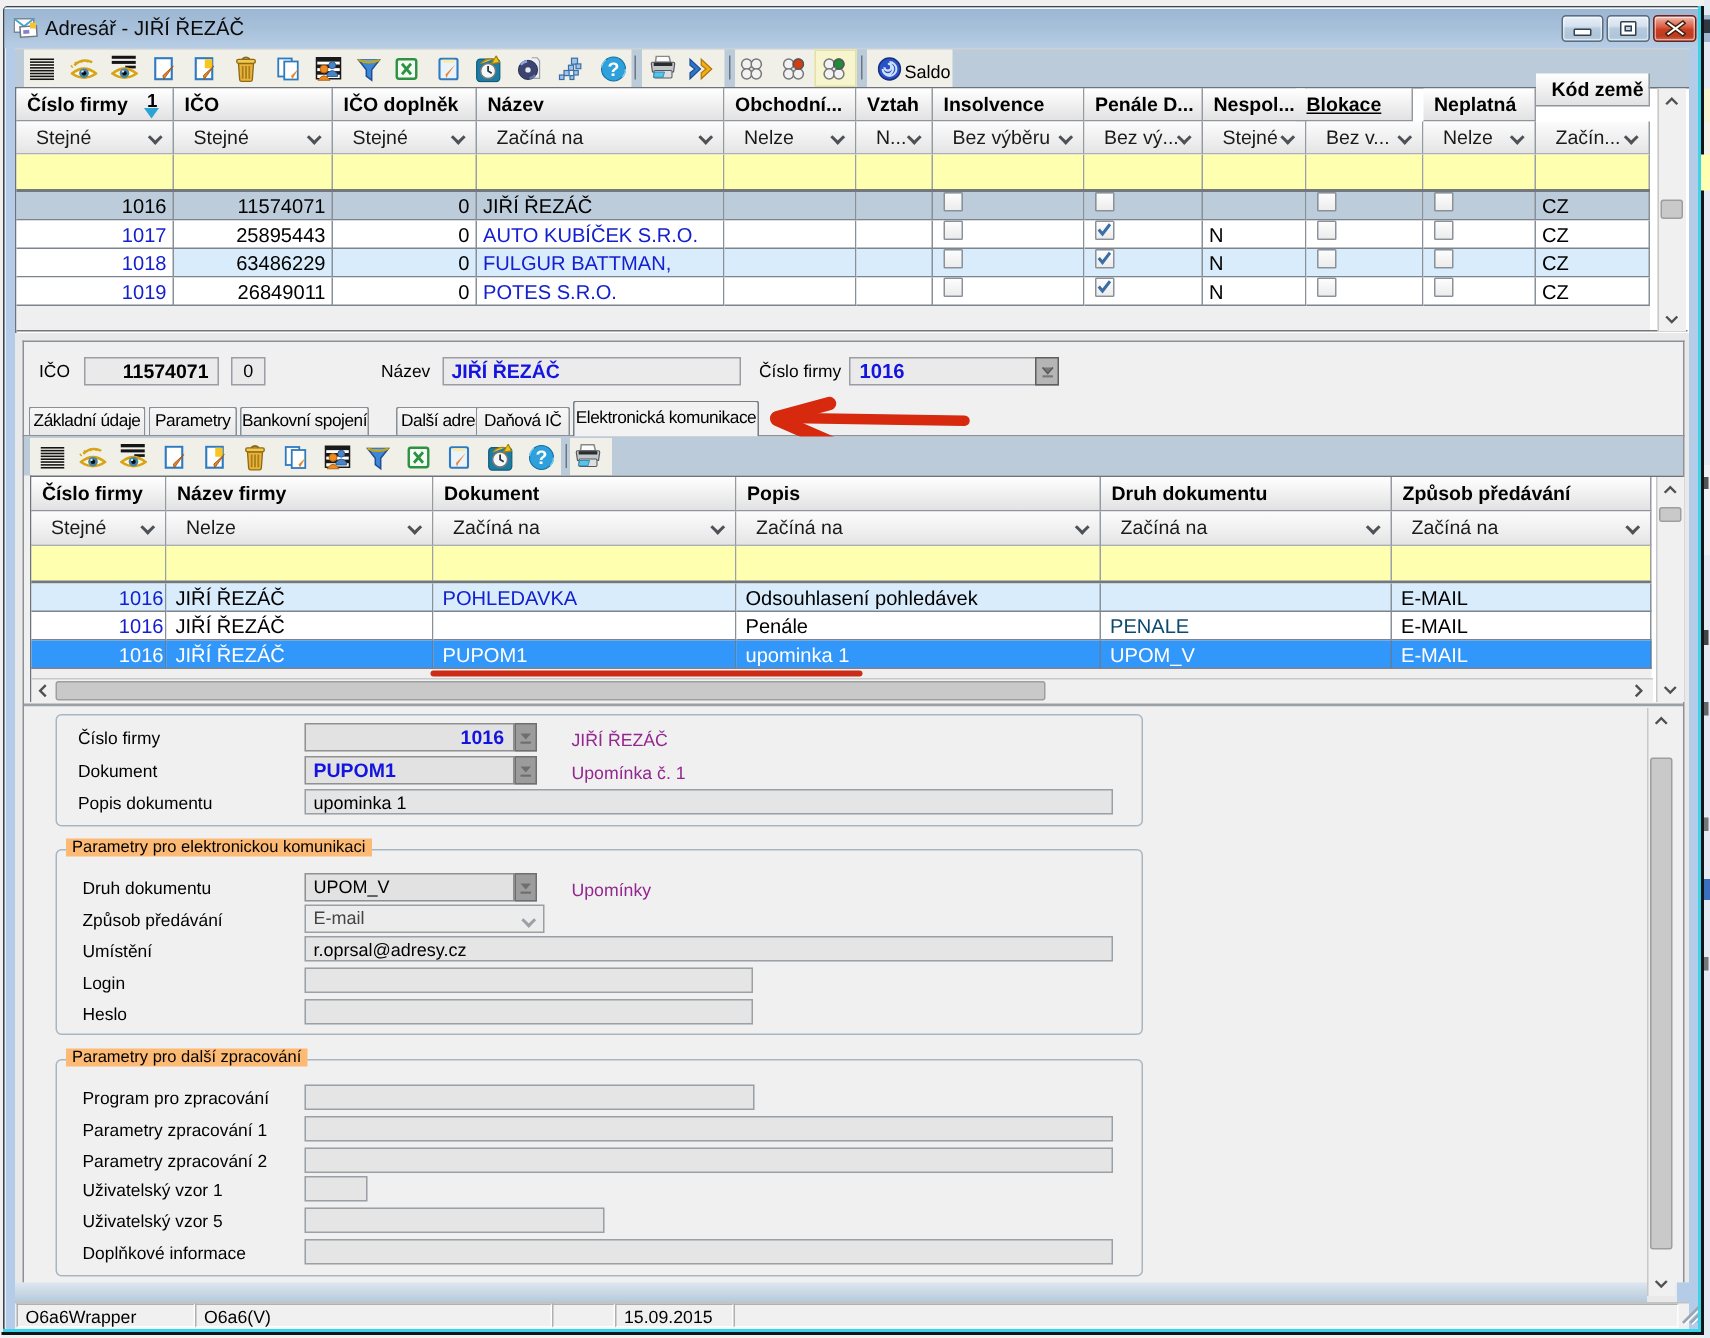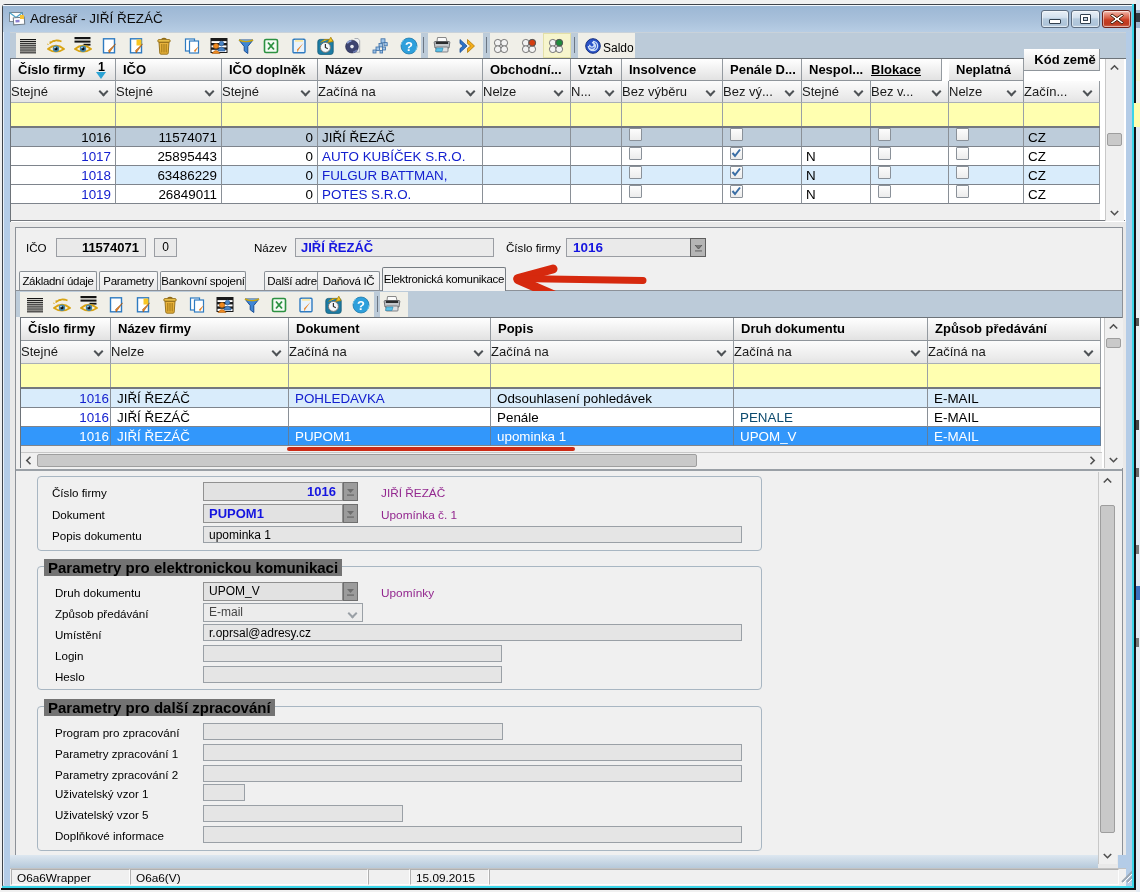--- a/index.html
+++ b/index.html
@@ -1,29 +1,29 @@
 <!DOCTYPE html>
 <html><head><meta charset="utf-8">
 <style>
 *{margin:0;padding:0;box-sizing:border-box;}
 html,body{width:1140px;height:892px;background:#f0f0f0;font-family:"Liberation Sans",sans-serif;position:relative;overflow:hidden;}
 .abs{position:absolute;}
 .win{position:absolute;left:2px;top:4px;width:1132px;height:884px;border:1px solid #3f434a;border-radius:3px;background:#b4cce7;box-shadow:inset 1px 0 0 #e8f0f9,inset -1px 0 0 #dce8f4,inset 0 -1px 0 #e8f0f9;}
 .tb-sep{position:absolute;top:5px;width:1px;height:16px;background:#a9a9a9;}
 .cell{position:absolute;overflow:hidden;white-space:nowrap;font-size:13.4px;}
 .hcell{position:absolute;top:0;height:22px;background:linear-gradient(#ffffff,#efefef 55%,#e2e2e2);border-right:1px solid #949aa0;border-bottom:1px solid #8f959b;font-weight:bold;font-size:13px;color:#000;line-height:21px;padding-left:7px;overflow:hidden;white-space:nowrap;}
-.fcell{position:absolute;top:0;height:22px;background:linear-gradient(#fcfcfc,#ececec 70%,#e4e4e4);border-right:1px solid #949aa0;border-bottom:1px solid #aab0b6;font-size:13px;color:#1a1a1a;line-height:21px;padding-left:0;overflow:hidden;white-space:nowrap;}
+.fcell{position:absolute;top:0;height:22px;background:linear-gradient(#fcfcfc,#ececec 70%,#e4e4e4);border-right:1px solid #949aa0;border-bottom:1px solid #aab0b6;font-size:13px;color:#1a1a1a;line-height:21px;padding-left:13px;overflow:hidden;white-space:nowrap;}
 .chev{position:absolute;top:7px;width:7px;height:7px;border-right:2px solid #4e5256;border-bottom:2px solid #4e5256;transform:rotate(45deg);}
 .ycell{position:absolute;top:0;height:23px;background:#ffffb0;border-right:1px solid #9aa0a6;}
 .dcell{position:absolute;top:0;height:19px;border-right:1px solid #8a9097;line-height:18px;font-size:13px;overflow:hidden;white-space:nowrap;}
 .cb{position:absolute;top:3px;width:13px;height:13px;border:1px solid #8a9199;background:linear-gradient(#fdfdfd,#ececec);border-radius:1px;}
 .lbl{position:absolute;font-size:11.6px;color:#000;white-space:nowrap;}
 .fld{position:absolute;background:#e5e5e5;border:1px solid #9aa0a6;font-size:12px;line-height:15px;white-space:nowrap;overflow:hidden;}
 .grp{position:absolute;border:1px solid #a8b6c2;border-radius:4px;}
-.grplbl{position:absolute;font-weight:bold;font-size:15px;background:#737373;padding:0 4px;white-space:nowrap;}
+.grplbl{position:absolute;font-weight:normal;font-size:11px;background:#fdba74;padding:0 4px;white-space:nowrap;}
 .purp{color:#93278f;font-size:11.8px;}
 .scroll-track{position:absolute;background:#f0f0f0;}
 .sb-thumb{position:absolute;background:#c9c9c9;border:1px solid #9e9e9e;border-radius:2px;}
 </style></head><body>
 
 <div class="win"></div>
 <div class="abs" style="left:3px;top:5px;width:1130px;height:1px;background:#f4f8fc;"></div>
 <div class="abs" style="left:3px;top:6px;width:1130px;height:26px;background:linear-gradient(#9cb7d4,#a9c1db 55%,#b7cde4);"></div>
 <svg class="abs" style="left:9px;top:10px" width="17" height="17" viewBox="0 0 17 17">
 <rect x="0.5" y="2.5" width="13" height="9" fill="#fdfdfd" stroke="#7b8894"></rect>

